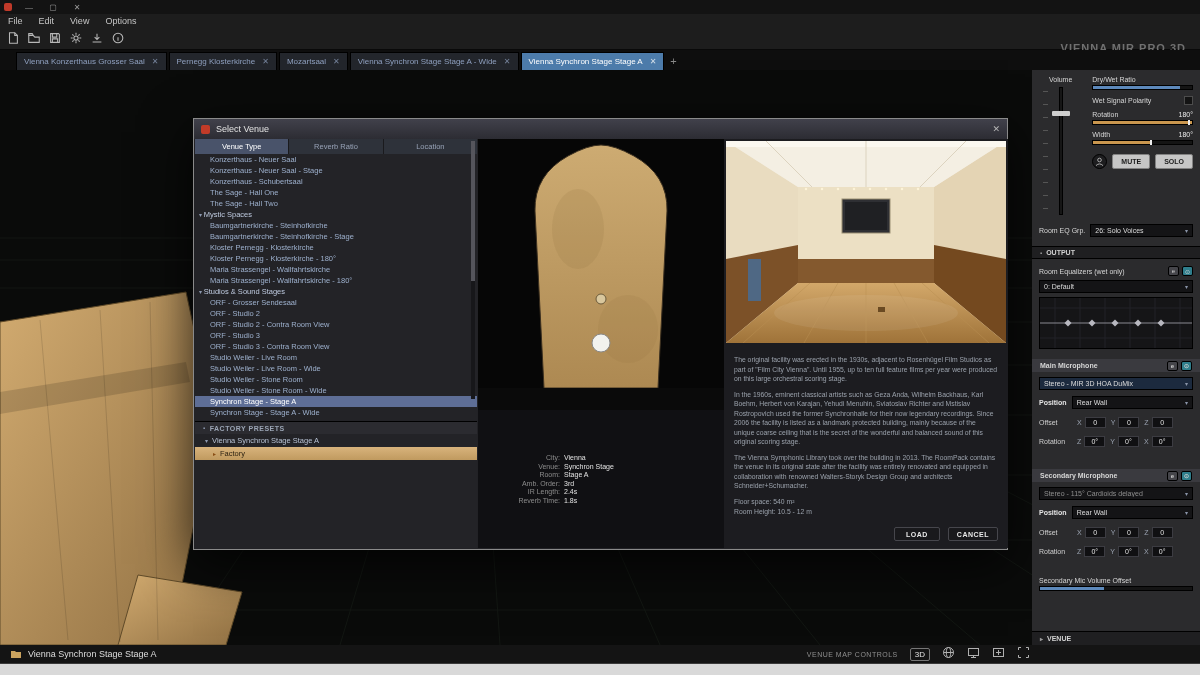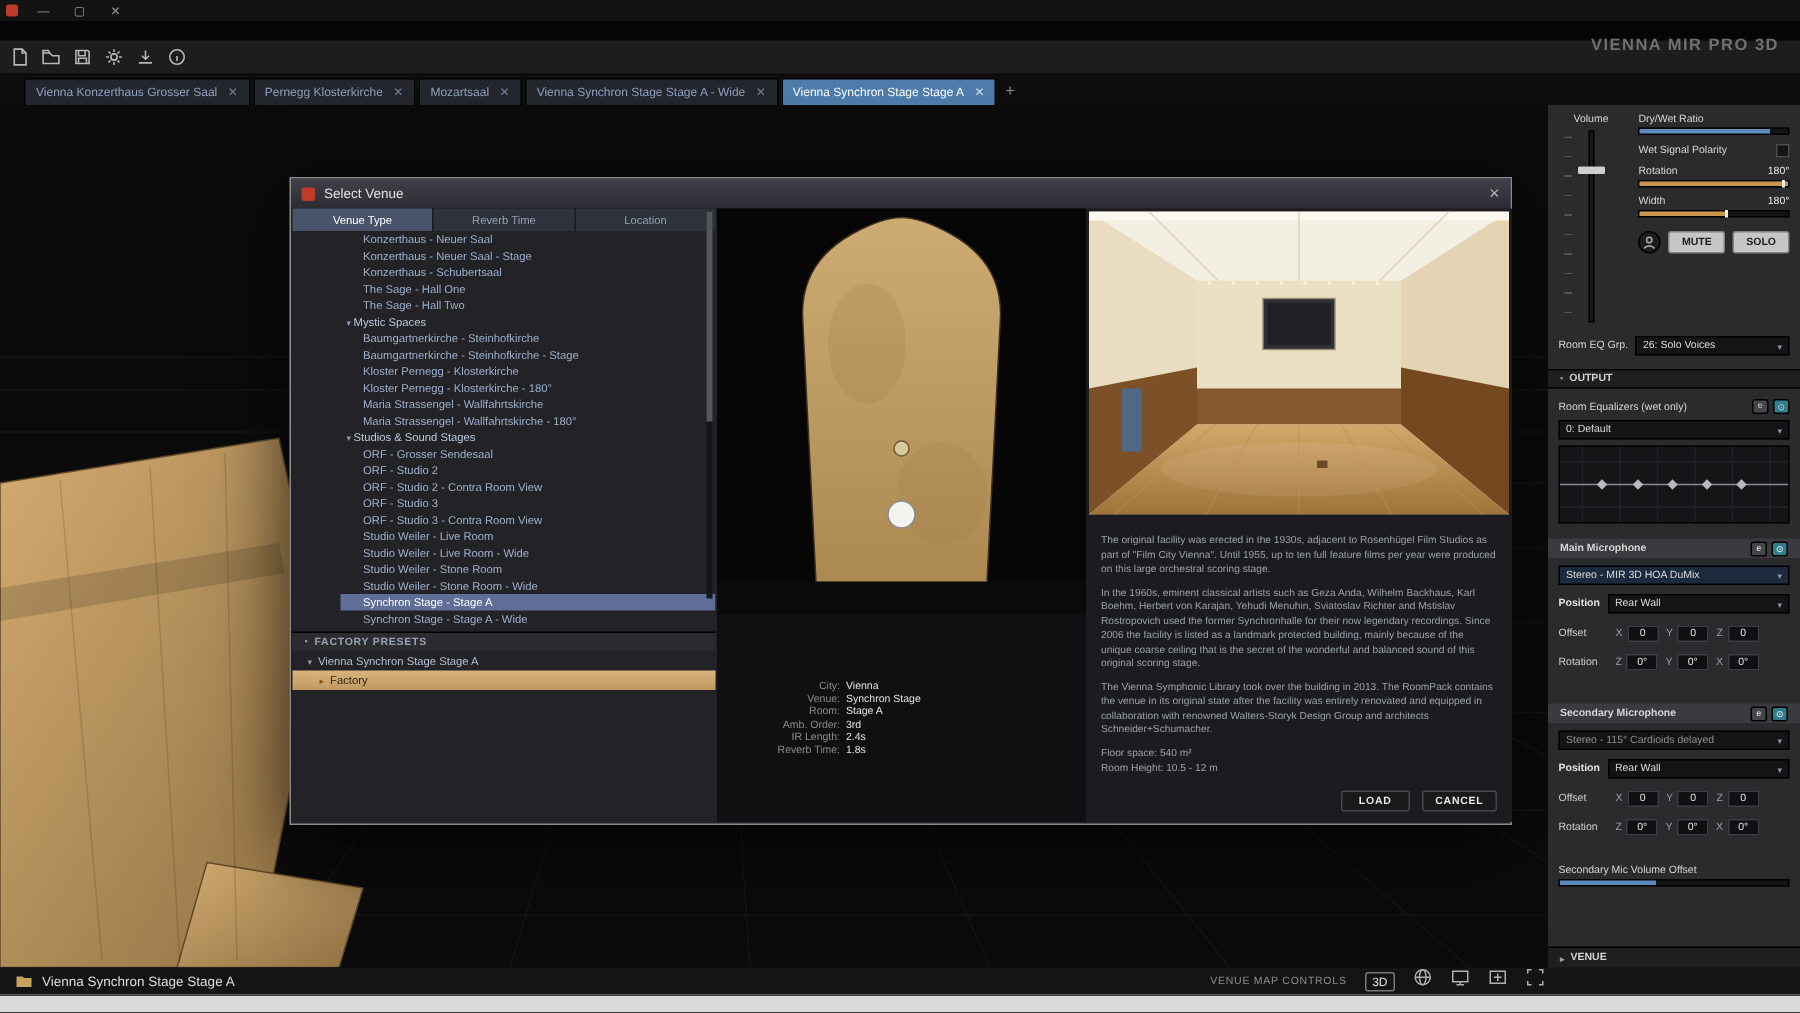--- a/index.html
+++ b/index.html
@@ -9,21 +9,21 @@
 
 .titlebar{position:absolute;left:0;top:0;width:1200px;height:14px;background:#131313;display:flex;align-items:center;font-size:9px;color:#b5b5b5;}
 .app-icon{width:8px;height:8px;background:#c03a2a;border-radius:2px;margin:0 5px 0 4px;}
 .tb-title{flex:1;white-space:nowrap;}
 .win-btn{width:24px;text-align:center;font-size:8px;color:#9a9a9a;}
 .menubar{position:absolute;top:14px;height:13px;width:1200px;background:#1d1d1d;display:flex;align-items:center;font-size:9px;color:#c5c5c5;}
 .menu-items{display:flex;}
 .menu-item{padding:0 8px;}
 .toolbar{position:absolute;top:27px;height:23px;width:1200px;background:#1d1d1d;border-bottom:1px solid #090909;display:flex;align-items:center;gap:3px;padding-left:4px;}
 .tool-btn{width:18px;height:18px;display:flex;align-items:center;justify-content:center;border-radius:2px;}
-.brand{position:absolute;top:24px;right:14px;font-size:11px;font-weight:bold;letter-spacing:1px;color:#707070;}
+.brand{position:absolute;top:42px;right:14px;font-size:11px;font-weight:bold;letter-spacing:1px;color:#707070;}
 
 
 .tabbar{position:absolute;top:50px;height:20px;width:1200px;background:#0e0e0e;display:flex;align-items:flex-end;}
 .tabs-host{display:flex;gap:2px;padding-left:16px;}
 .tab{height:18px;background:#23262c;border:1px solid #000;border-bottom:none;color:#8fa0bf;font-size:8px;display:flex;align-items:center;gap:7px;padding:0 7px;white-space:nowrap;}
 .tab.active{background:#4d7cab;color:#fff;}
 .tab-close{opacity:.75;font-size:8px;}
 .add-tab{width:18px;height:18px;color:#8a8a8a;font-size:11px;display:flex;align-items:center;justify-content:center;}
 
 
@@ -93,21 +93,21 @@
 .dialog{position:absolute;left:193px;top:118px;width:815px;height:432px;background:#222226;border:1px solid #8a8a8a;box-shadow:0 14px 48px rgba(0,0,0,.75);}
 .dlg-title{height:20px;background:linear-gradient(#41414b,#2c2c33);display:flex;align-items:center;padding:0 7px;gap:6px;font-size:9px;color:#e2e2e2;}
 .dlg-icon{width:9px;height:9px;border-radius:2px;background:#c23b28;}
 .dlg-close{margin-left:auto;color:#b5b5b5;font-size:9px;}
 .dlg-body{position:absolute;left:1px;top:20px;right:1px;bottom:1px;}
 .col-list{position:absolute;left:0;top:0;width:282px;height:100%;background:#232327;}
 .dlg-tabs{display:flex;height:15px;background:#1a1a1d;gap:1px;}
 .dtab{flex:1;display:flex;align-items:center;justify-content:center;background:#2e323a;color:#97a2b6;font-size:7.5px;}
 .dtab.active{background:#49536a;color:#fff;}
 .venue-list{position:relative;height:264px;overflow:hidden;}
-.vrow{height:11px;line-height:11px;font-size:7.5px;color:#9db0cd;padding-left:15px;white-space:nowrap;overflow:hidden;margin-left:32px;}
+.vrow{height:11px;line-height:11px;font-size:7.5px;color:#9db0cd;padding-left:15px;white-space:nowrap;overflow:hidden;}
 .vrow.group{padding-left:4px;color:#becadf;}
 .vrow.group::before{content:"▾ ";font-size:6px;color:#8d99b0;}
 .vrow.selected{background:#5e6e96;color:#fff;}
 .vscroll{position:absolute;right:2px;top:2px;width:4px;height:258px;background:#17171a;}
 .vthumb2{position:absolute;left:0;top:0;width:4px;height:140px;background:#55555c;}
 .presets-hdr{margin-top:3px;height:13px;background:#2b2b30;border-top:1px solid #000;display:flex;align-items:center;gap:4px;padding-left:8px;font-size:7px;font-weight:bold;letter-spacing:.5px;color:#9aa4b4;}
 .preset-group{height:13px;display:flex;align-items:center;gap:4px;padding-left:10px;font-size:7.5px;color:#b6c0d2;}
 .preset-tri{font-size:6px;color:#8d99b0;}
 .preset-factory{height:13px;background:linear-gradient(#d8b37c,#c09a5f);display:flex;align-items:center;gap:4px;padding-left:18px;font-size:7.5px;color:#2e2312;}
 .preset-factory .preset-tri{color:#8a4f16;}
@@ -131,20 +131,29 @@
 
 <div id="stage">
 
   <div class="titlebar">
     <span class="app-icon"></span>
     <span class="win-btn">—</span>
     <span class="win-btn">▢</span>
     <span class="win-btn">✕</span>
   </div>
 
+  <div class="menubar">
+    <div class="menu-items">
+
+    <span class="menu-item">File</span>
+        <span class="menu-item">Edit</span>
+        <span class="menu-item">View</span>
+        <span class="menu-item">Options</span>
+      </div>
+  </div>
 
   <div class="toolbar">
     <span class="tool-btn">
         <svg width="14" height="14" viewBox="0 0 16 16" fill="none" stroke="#b8b8b8" stroke-width="1.2">
           <path d="M4 2h6l3 3v9H4z"></path>
           <path d="M10 2v3h3"></path>
         </svg>
       </span>
     <span class="tool-btn">
         <svg width="14" height="14" viewBox="0 0 16 16" fill="none" stroke="#b8b8b8" stroke-width="1.2">
@@ -252,21 +261,21 @@
       <span class="dlg-icon"></span>
       <span>Select Venue</span>
       <span class="dlg-close">✕</span>
     </div>
     <div class="dlg-body">
 
       <div class="col-list">
         <div class="dlg-tabs">
 
         <div class="dtab active">Venue Type</div>
-            <div class="dtab">Reverb Time</div>
+            <div class="dtab">Reverb Ratio</div>
             <div class="dtab">Location</div>
           </div>
         <div class="venue-list">
 
         <div class="vrow">Konzerthaus - Neuer Saal</div>
             <div class="vrow">Konzerthaus - Neuer Saal - Stage</div>
             <div class="vrow">Konzerthaus - Schubertsaal</div>
             <div class="vrow">The Sage - Hall One</div>
             <div class="vrow">The Sage - Hall Two</div>
             <div class="vrow group">Mystic Spaces</div>

